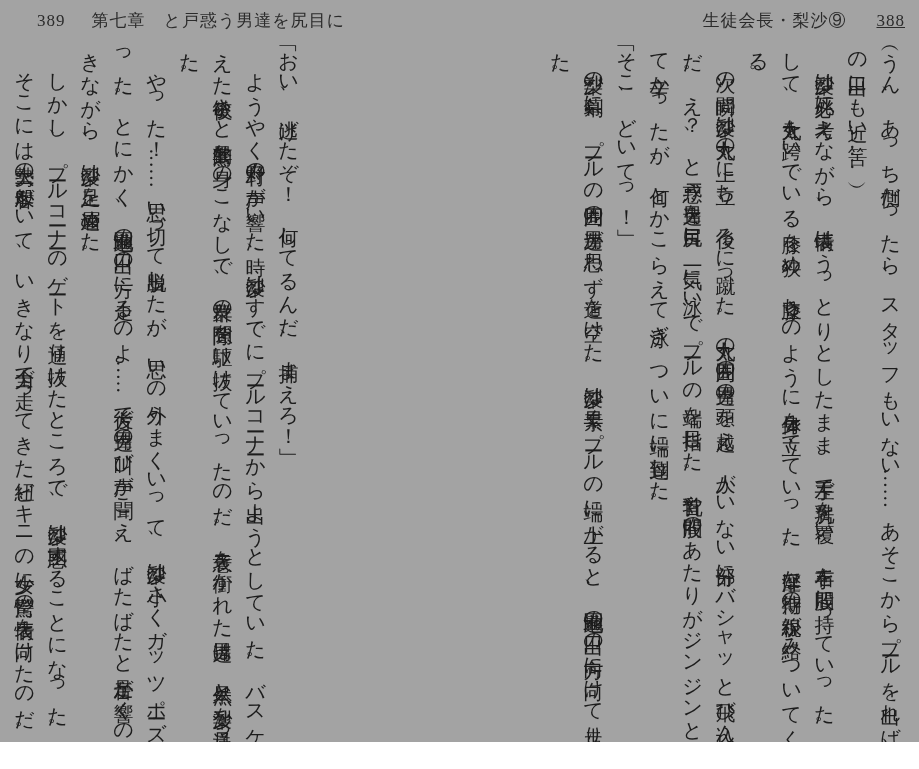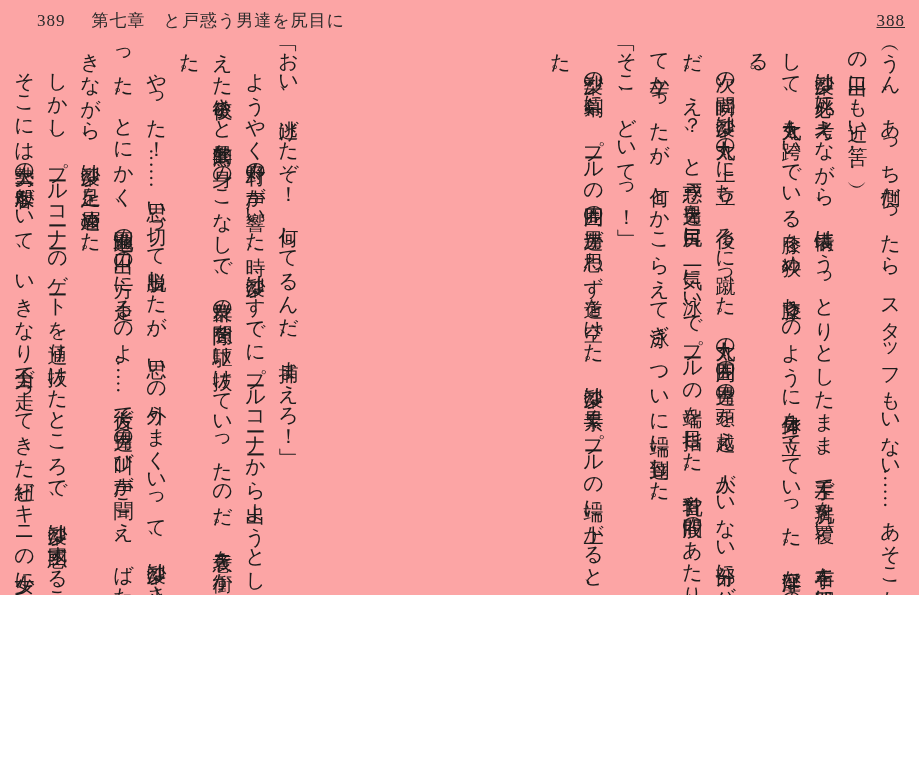--- a/index.html
+++ b/index.html
@@ -3,22 +3,22 @@
 <meta charset="utf-8">
 <style>
   html, body {
     margin: 0;
     padding: 0;
     background: #ffffff;
   }
   .spread {
     position: relative;
     width: 919px;
-    height: 595px;
-    background: #fca5a5;
+    height: 742px;
+    background: #a3a3a3;
     overflow: hidden;
     font-family: "Liberation Serif", "DejaVu Serif", serif;
     color: #1e1e1e;
   }
   
   .running-header {
     display: flex;
     justify-content: space-between;
     align-items: baseline;
     padding: 9px 14px 0 37px;
@@ -55,20 +55,21 @@
 <body>
 
 <div class="spread">
 
   <div class="running-header">
     <div class="header-group header-left">
       <span class="page-num">389</span>
       <span class="chapter-title">第七章　と戸惑う男達を尻目に</span>
     </div>
     <div class="header-group header-right">
+      <span class="book-title">生徒会長・梨沙⑨</span>
       <span class="page-num">388</span>
     </div>
   </div>
 
   <div class="pages">
 
     <section class="page left-page">
       <p>「おい、逃げたぞ！　何してるんだ、捕まえろ！」</p>
       <p>　ようやく野々村の声が響いた時、梨沙はすでにプールコーナーから出ようとしていた。バスケで鍛えた俊敏さと驚異的な身のこなしで、群衆の隙間を駆け抜けていったのだ。意表を衝かれた男達は、呆然と梨沙を見送った。</p>
       <p>　やった！……思い切って脱出したが、思いの外うまくいって、梨沙は小さくガッツポーズを作った。とにかく、遊園地の出口の方に走るのよ……後方で男達の叫び声が聞こえ、ばたばたと足音が響くのを聞きながら、梨沙は足を一層速めた。</p>

